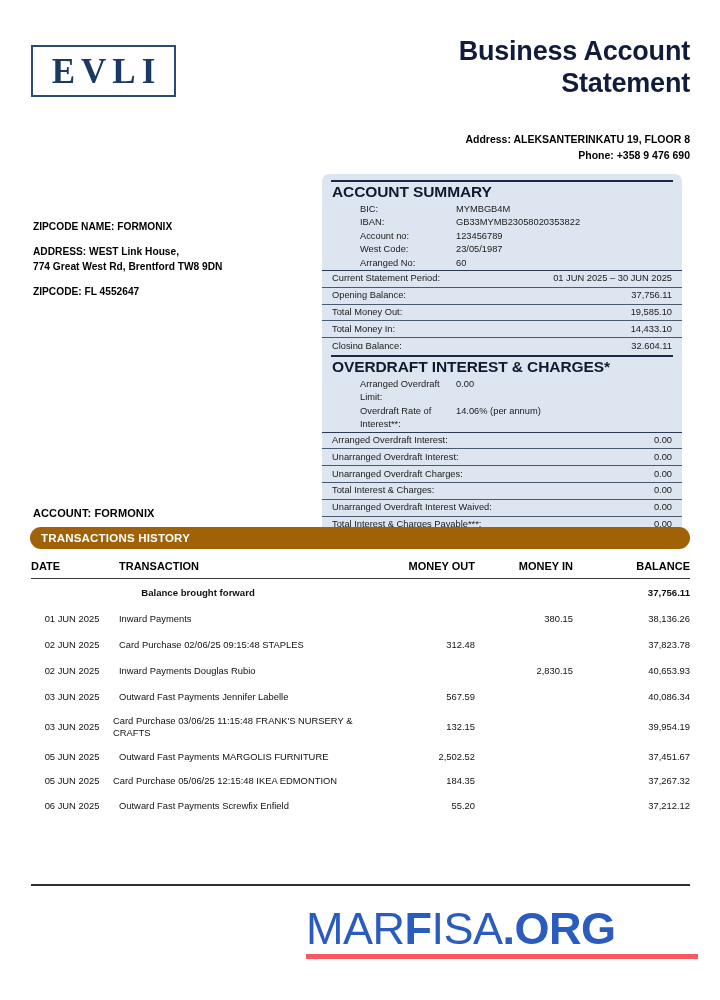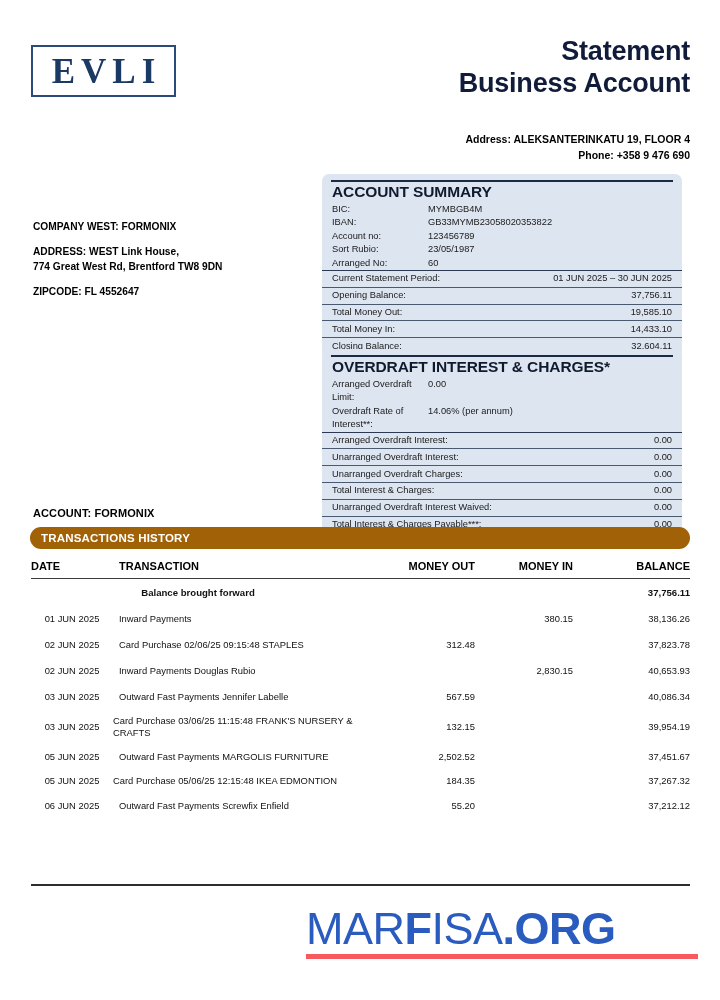--- a/index.html
+++ b/index.html
@@ -60,21 +60,21 @@
 
   .sumbox .hdr-rule {
     height: 2px; background: #1a2a45; margin: 6px 9px 0 9px;
   }
   .sumbox h2 {
     font-size: 15.5px; font-weight: 700; color: #101a2e;
     padding: 1px 10px 2px 10px; letter-spacing: -0.1px;
   }
   .kv-plain {
     display: flex; font-size: 9.3px; color: #1a1a1a;
-    padding: 0 10px; line-height: 1.44;
+    padding: 0 10px; line-height: 1.44; margin-left: 28px;
   }
   .kv-plain .k { width: 96px; flex: none; }
   .kv-plain .v { flex: 1; }
 
   .kv-row {
     display: flex; justify-content: space-between;
     font-size: 9.3px; color: #1a1a1a;
     padding: 1.5px 10px;
     border-top: 1px solid #49596f;
     line-height: 1.38;
@@ -151,31 +151,31 @@
 </head>
 <body>
 
 <div class="page">
 
   <div class="logo-box">
     <div class="logo-text">EVLI</div>
   </div>
 
   <div class="doc-title">
+    <div>Business Account</div>
     <div>Statement</div>
-    <div>Business Account</div>
   </div>
 
   <div class="bank-contact">
-    <div>Address: ALEKSANTERINKATU 19, FLOOR 4</div>
+    <div>Address: ALEKSANTERINKATU 19, FLOOR 8</div>
     <div>Phone: +358 9 476 690</div>
   </div>
 
   <div class="cust-block">
-    <div class="blk">COMPANY WEST: FORMONIX</div>
+    <div class="blk">ZIPCODE NAME: FORMONIX</div>
     <div class="blk">
       <div>ADDRESS: WEST Link House,</div>
       <div>774 Great West Rd, Brentford TW8 9DN</div>
     </div>
     <div class="blk">ZIPCODE: FL 4552647</div>
   </div>
 
   <div class="sumbox" id="account-summary-box">
     <div class="hdr-rule"></div>
     <h2>ACCOUNT SUMMARY</h2>
@@ -186,21 +186,21 @@
         </div>
         <div class="kv-plain">
           <div class="k">IBAN:</div>
           <div class="v">GB33MYMB23058020353822</div>
         </div>
         <div class="kv-plain">
           <div class="k">Account no:</div>
           <div class="v">123456789</div>
         </div>
         <div class="kv-plain">
-          <div class="k">Sort Rubio:</div>
+          <div class="k">West Code:</div>
           <div class="v">23/05/1987</div>
         </div>
         <div class="kv-plain">
           <div class="k">Arranged No:</div>
           <div class="v">60</div>
         </div>
       </div>
     <div id="summary-rows">
         <div class="kv-row thick">
           <span class="k">Current Statement Period:</span>

